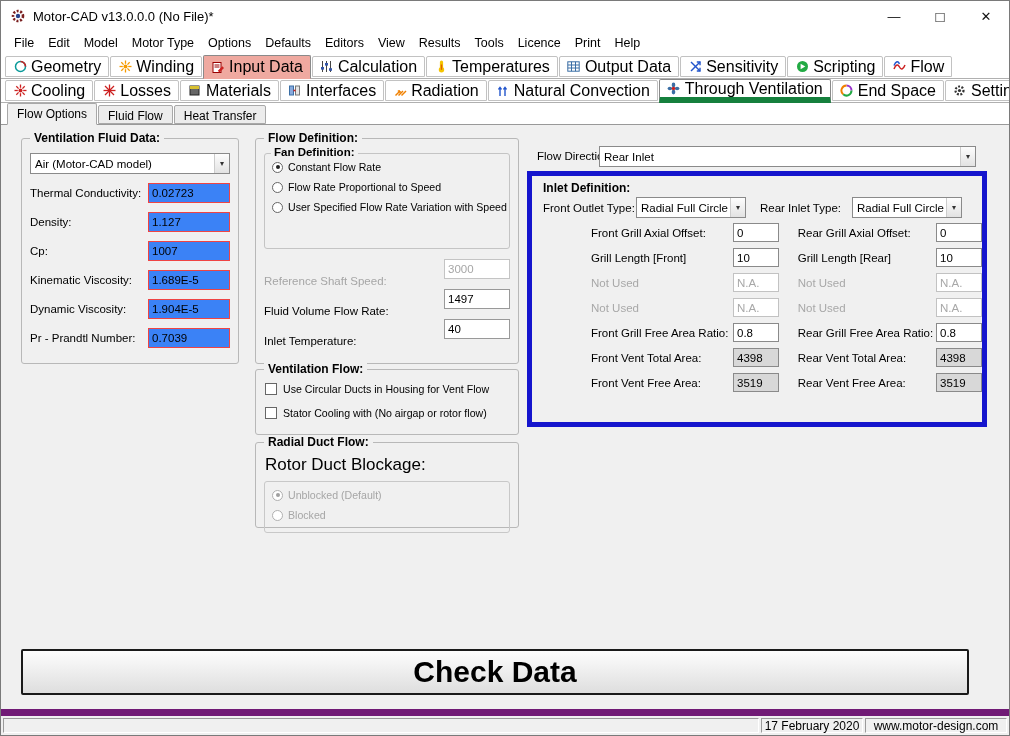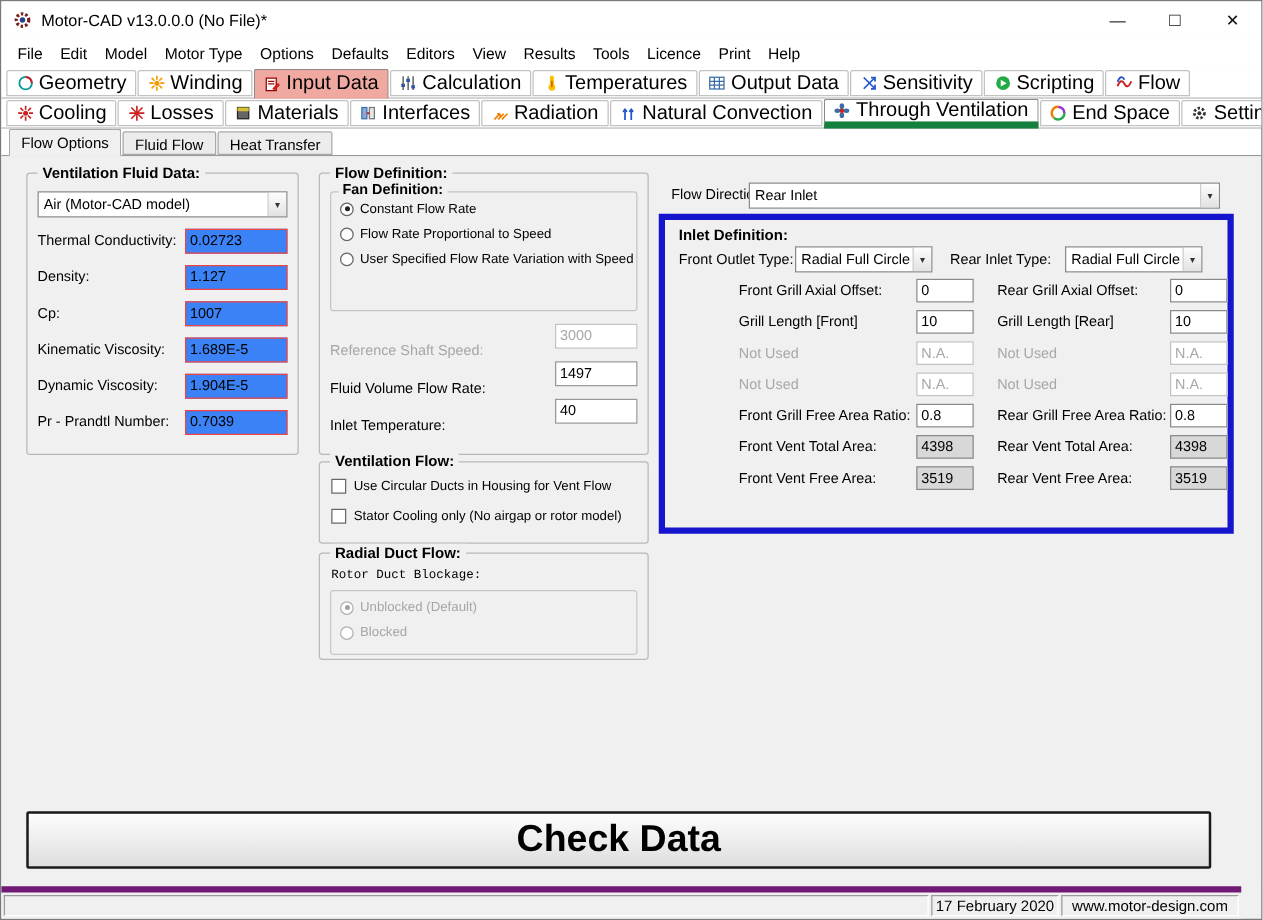--- a/index.html
+++ b/index.html
@@ -81,21 +81,21 @@
   .dis-text { color: #a6a6a6; }
   .mbox.disbox { color: #a6a6a6; border-color: #c4c4c4; }
 
   
   .ventflow-group { left: 254px; top: 244px; width: 264px; height: 66px; }
   .crow { display: flex; align-items: center; gap: 6px; margin: 12px 0 0 9px; height: 14px; white-space: nowrap; }
   .crow + .crow { margin-top: 10px; }
   .checkbox { width: 12px; height: 12px; min-width: 12px; border: 1px solid #666; background: #fff; display: inline-block; }
   .clabel { font-size: 10.6px; }
   .radial-group { left: 254px; top: 317px; width: 264px; height: 86px; }
-  .radial-sub { margin: 12px 0 0 9px; font-size: 10px; font-family: Liberation Mono, monospace; }
+  .radial-sub { margin: 12px 0 0 9px; font-size: 17px; }
   .radial-inner { margin: 6px 8px 0 8px; height: 52px; border: 1px solid #c8c8c8; border-radius: 3px; }
 
   
   .flowdir-label { position: absolute; left: 536px; top: 25px; font-size: 11.5px; }
   .flowdir-combo { position: absolute; left: 598px; top: 21px; width: 377px; }
 
   
   .inlet-box { position: absolute; left: 526px; top: 46px; width: 460px; height: 256px;
                border: 5px solid var(--highlight-border, #1515cd); background: #f0f0f0; padding-left: 11px; }
   .inlet-title { margin-top: 5px; font-weight: bold; font-size: 12px; }
@@ -112,22 +112,22 @@
   .ibox.disbox { color: #a8a8a8; border-color: #c2c2c2; }
   .ibox.robox { background: #d8d8d8; }
 
   
   .check-data { position: absolute; left: 20px; top: 524px; width: 948px; height: 46px;
                 display: flex; align-items: center; justify-content: center;
                 background: linear-gradient(#fdfdfd, #dedede); border: 2px solid #1a1a1a; border-radius: 2px;
                 font-size: 30px; font-weight: bold; }
 
   
-  .statusbar { position: absolute; bottom: 0; left: 0; right: 16px; height: 26px; background: #f0f0f0;
-               border-top: 5px solid #701a75; display: flex; align-items: stretch; padding: 2px; gap: 2px; }
+  .statusbar { position: absolute; bottom: 0; left: 0; right: 0; height: 26px; background: #f0f0f0;
+               border-top: 7px solid #701a75; display: flex; align-items: stretch; padding: 2px; gap: 2px; }
   .status-panel { border: 1px solid; border-color: #9a9a9a #fff #fff #9a9a9a; display: flex;
                   align-items: center; justify-content: center; font-size: 12px; }
   .status-main { flex: 1; }
   .status-date { width: 102px; }
   .status-site { width: 142px; }
 </style>
 </head>
 <body style="--tab-selected-bg: #efa9a0; --highlight-border: #1515cd;">
 
 <div class="window">
@@ -468,21 +468,21 @@
     </div>
 
     <div class="group ventflow-group">
       <div class="group-title">Ventilation Flow:</div>
       <div class="crow">
         <span class="checkbox"></span>
         <span class="clabel">Use Circular Ducts in Housing for Vent Flow</span>
       </div>
       <div class="crow">
         <span class="checkbox"></span>
-        <span class="clabel">Stator Cooling only (No airgap or rotor model)</span>
+        <span class="clabel">Stator Cooling with (No airgap or rotor flow)</span>
       </div>
     </div>
 
     <div class="group radial-group">
       <div class="group-title">Radial Duct Flow:</div>
       <div class="radial-sub">Rotor Duct Blockage:</div>
       <div class="radial-inner">
         <div class="rrow">
           <span class="radio dis checked"></span>
           <span class="rlabel dis-text">Unblocked (Default)</span>

